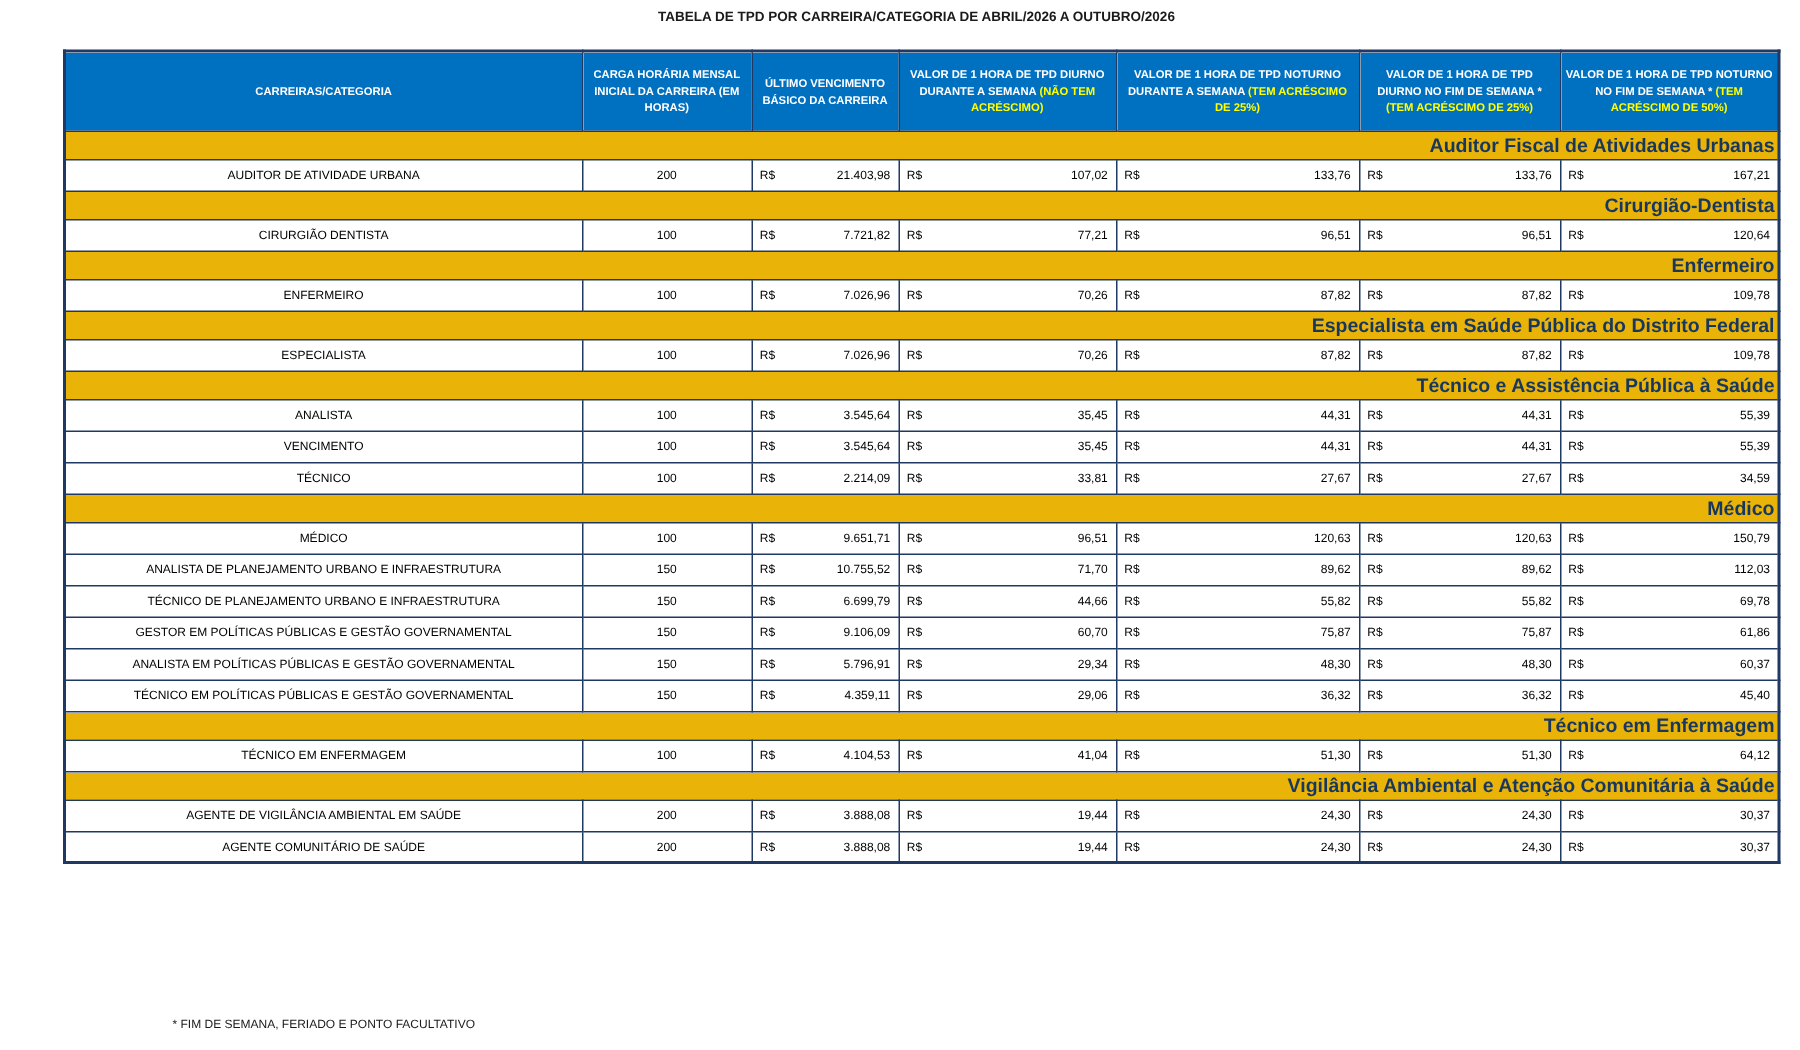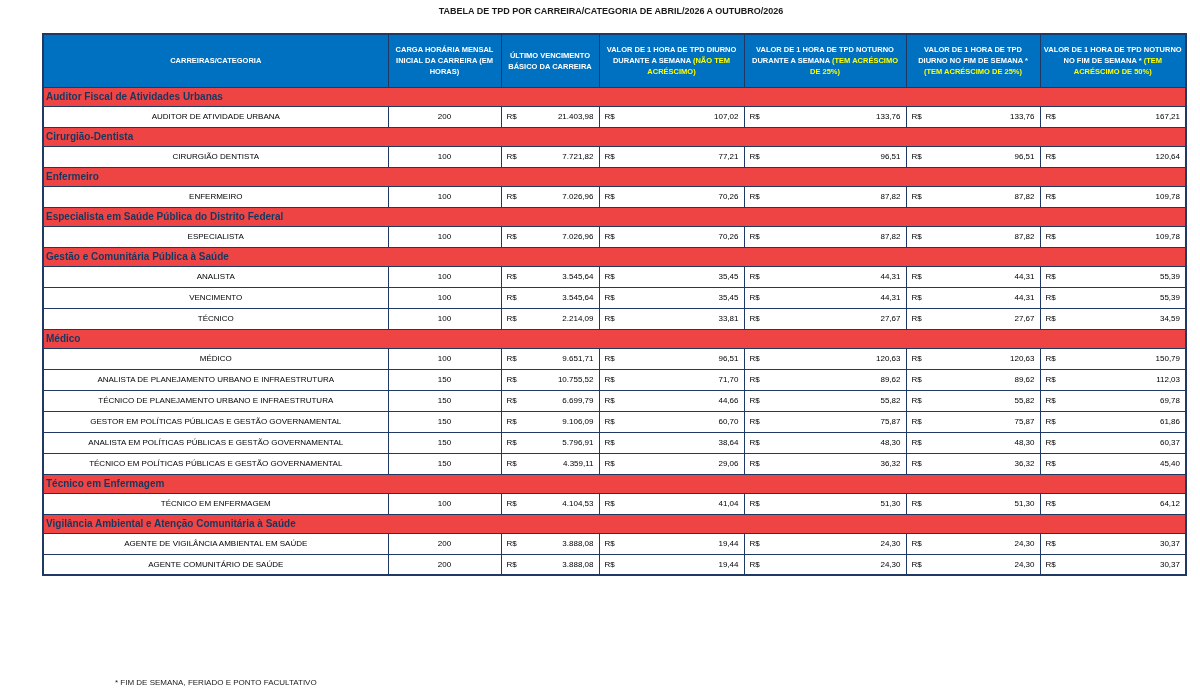--- a/index.html
+++ b/index.html
@@ -19,22 +19,22 @@
     border: 2px solid #1F3864;
   }
   .tpd-table th, .tpd-table td { border: 1px solid #1F3864; overflow: hidden; }
   .tpd-table thead th {
     background: #0070C0; color: #FFFFFF;
     font-size: 7.5px; font-weight: 700; text-align: center;
     vertical-align: middle; height: 53px; padding: 2px 3px; line-height: 1.5;
   }
   .tpd-table thead th .hl { color: #FFFF00; }
   .section-row td {
-    background: #ef4444; color: #17375E; font-weight: 700;
-    font-size: 10px; text-align: left; height: 19px;
+    background: #eab308; color: #17375E; font-weight: 700;
+    font-size: 13px; text-align: right; height: 19px;
     vertical-align: middle; padding: 0 2px;
   }
   .data-row td {
     background: #FFFFFF; color: #000000; font-size: 8px;
     text-align: center; height: 21px; vertical-align: middle; padding: 0 2px;
   }
   .data-row td.money { padding: 0; }
   .money-wrap {
     display: flex; justify-content: space-between; align-items: center;
     padding: 0 5px; width: 100%;
@@ -213,21 +213,21 @@
           </div>
         </td>
         <td class="money">
           <div class="money-wrap">
             <span>R$</span>
             <span>109,78</span>
           </div>
         </td>
       </tr>
       <tr class="section-row">
-        <td colspan="7">Gestão e Comunitária Pública à Saúde</td>
+        <td colspan="7">Técnico e Assistência Pública à Saúde</td>
       </tr>
       <tr class="data-row">
         <td>ANALISTA</td>
         <td>100</td>
         <td class="money">
           <div class="money-wrap">
             <span>R$</span>
             <span>3.545,64</span>
           </div>
         </td>
@@ -468,21 +468,21 @@
         <td>150</td>
         <td class="money">
           <div class="money-wrap">
             <span>R$</span>
             <span>5.796,91</span>
           </div>
         </td>
         <td class="money">
           <div class="money-wrap">
             <span>R$</span>
-            <span>38,64</span>
+            <span>29,34</span>
           </div>
         </td>
         <td class="money">
           <div class="money-wrap">
             <span>R$</span>
             <span>48,30</span>
           </div>
         </td>
         <td class="money">
           <div class="money-wrap">

